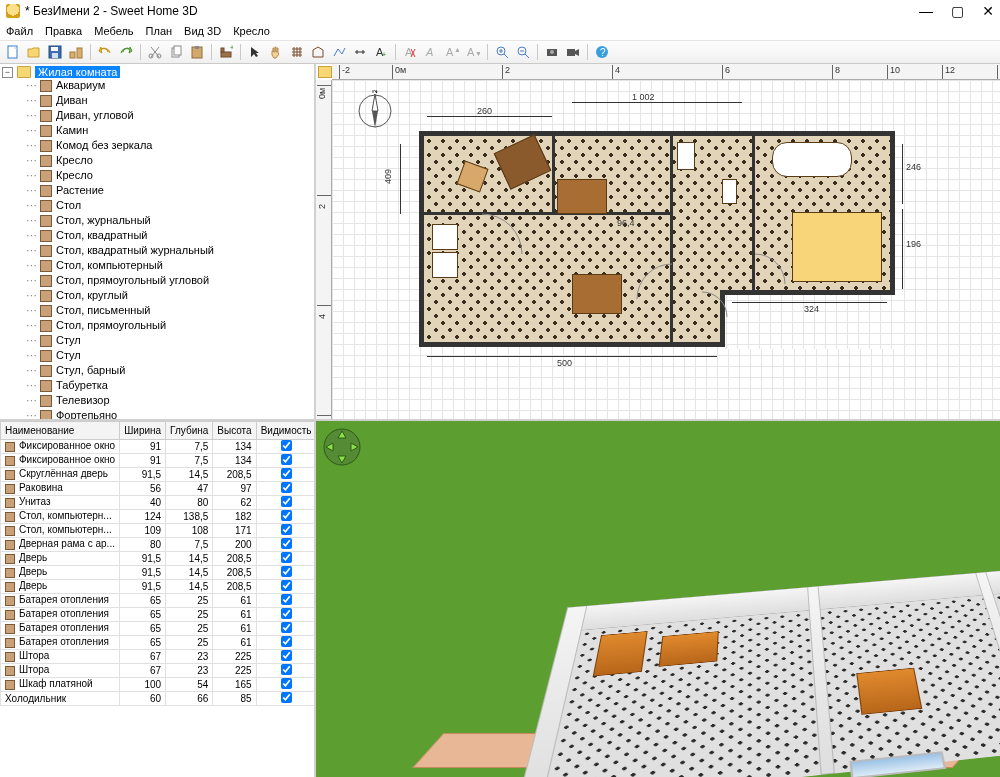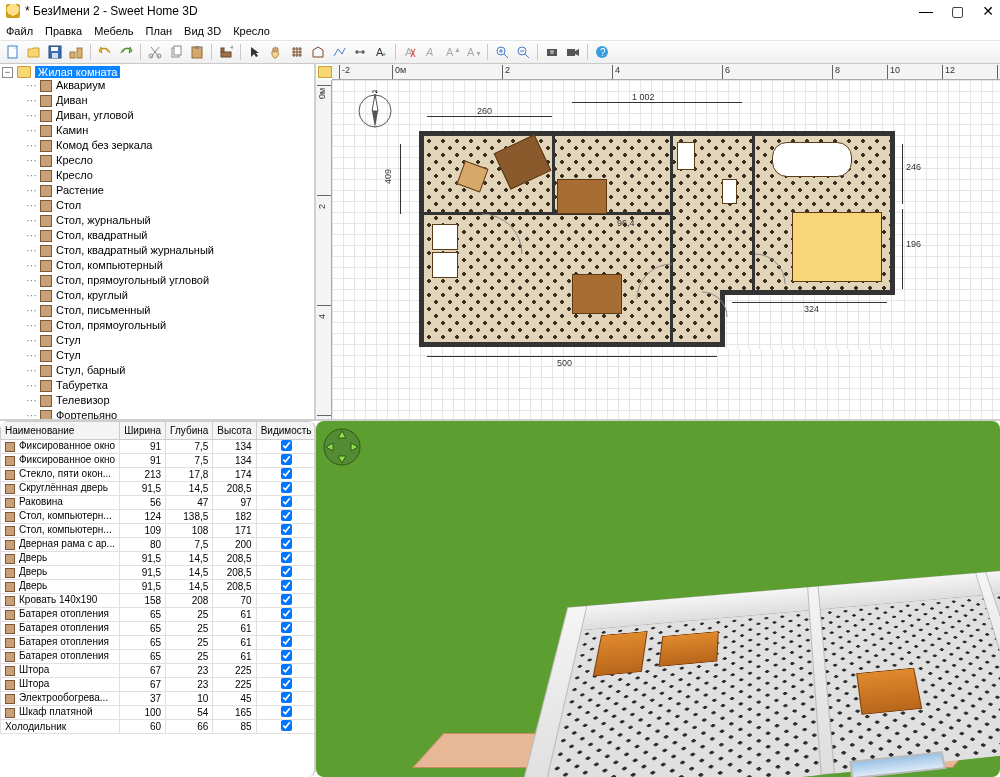--- a/index.html
+++ b/index.html
@@ -13,21 +13,21 @@
 .menubar { height: 18px; display: flex; align-items: center; gap: 12px; padding: 0 6px; font-size: 11px; }
 .menubar span { cursor: default; }
 .toolbar { height: 24px; display: flex; align-items: center; gap: 3px; padding: 0 4px; border-top: 1px solid #e5e5e5; border-bottom: 1px solid #c9c9c9; background: linear-gradient(#fdfdfd,#f0f0f0); }
 .tbtn { width: 18px; height: 18px; display: inline-flex; align-items: center; justify-content: center; border-radius: 2px; cursor: default; }
 .tbtn svg { display: block; }
 .tsep { width: 1px; height: 16px; background: #c9c9c9; margin: 0 2px; }
 
 .workspace { display: grid; grid-template-columns: 316px 1fr; grid-template-rows: 1fr 1fr; height: calc(100% - 64px); }
 .pane { position: relative; overflow: hidden; border-right: 2px solid #d0d0d0; border-bottom: 2px solid #d0d0d0; background: #fff; }
 .pane:nth-child(2),.pane:nth-child(4){ border-right: none; }
-.pane:nth-child(3),.pane:nth-child(4){ border-bottom: none; border-radius: 8px; }
+.pane:nth-child(3),.pane:nth-child(4){ border-bottom: none; }
 
 
 .catalog { padding: 2px 0; overflow-y: auto; height: 100%; }
 .cat-root { display: flex; align-items: center; gap: 4px; padding: 0 2px; }
 .cat-root .toggle { width: 11px; height: 11px; border: 1px solid #888; display: inline-flex; align-items: center; justify-content: center; font-size: 9px; line-height: 1; color: #444; }
 .cat-root .folder { width: 14px; height: 12px; background: #f7d774; border: 1px solid #caa13a; border-radius: 1px; }
 .cat-root .label { background: #0a84ff; color: #fff; padding: 0 3px; }
 .cat-item { display: flex; align-items: center; gap: 4px; padding: 0 0 0 26px; line-height: 15px; }
 .cat-item .ico { width: 12px; height: 12px; display: inline-block; border: 1px solid #7a5a39; background: #c9a077; }
 .cat-item .dots { color: #888; letter-spacing: -1px; }
@@ -515,41 +515,41 @@
             <td class="chk"><input type="checkbox" checked="" style=""></td>
           </tr>
           <tr>
             <td><span class="rico"></span>Фиксированное окно</td>
             <td class="num">91</td>
             <td class="num">7,5</td>
             <td class="num">134</td>
             <td class="chk"><input type="checkbox" checked="" style=""></td>
           </tr>
           <tr>
-            <td><span class="rico"></span>Стекло, пяти окон...</td>
-            <td class="num">213</td>
-            <td class="num">17,8</td>
-            <td class="num">174</td>
-            <td class="chk"><input type="checkbox" checked="" style=""></td>
-          </tr>
-          <tr>
             <td><span class="rico"></span>Скруглённая дверь</td>
             <td class="num">91,5</td>
             <td class="num">14,5</td>
             <td class="num">208,5</td>
             <td class="chk"><input type="checkbox" checked="" style=""></td>
           </tr>
           <tr>
             <td><span class="rico"></span>Раковина</td>
             <td class="num">56</td>
             <td class="num">47</td>
             <td class="num">97</td>
             <td class="chk"><input type="checkbox" checked="" style=""></td>
           </tr>
           <tr>
+            <td><span class="rico"></span>Унитаз</td>
+            <td class="num">40</td>
+            <td class="num">80</td>
+            <td class="num">62</td>
+            <td class="chk"><input type="checkbox" checked="" style=""></td>
+          </tr>
+          <tr>
             <td><span class="rico"></span>Стол, компьютерн...</td>
             <td class="num">124</td>
             <td class="num">138,5</td>
             <td class="num">182</td>
             <td class="chk"><input type="checkbox" checked="" style=""></td>
           </tr>
           <tr>
             <td><span class="rico"></span>Стол, компьютерн...</td>
             <td class="num">109</td>
             <td class="num">108</td>
@@ -578,27 +578,20 @@
             <td class="chk"><input type="checkbox" checked="" style=""></td>
           </tr>
           <tr>
             <td><span class="rico"></span>Дверь</td>
             <td class="num">91,5</td>
             <td class="num">14,5</td>
             <td class="num">208,5</td>
             <td class="chk"><input type="checkbox" checked="" style=""></td>
           </tr>
           <tr>
-            <td><span class="rico"></span>Кровать 140x190</td>
-            <td class="num">158</td>
-            <td class="num">208</td>
-            <td class="num">70</td>
-            <td class="chk"><input type="checkbox" checked="" style=""></td>
-          </tr>
-          <tr>
             <td><span class="rico"></span>Батарея отопления</td>
             <td class="num">65</td>
             <td class="num">25</td>
             <td class="num">61</td>
             <td class="chk"><input type="checkbox" checked="" style=""></td>
           </tr>
           <tr>
             <td><span class="rico"></span>Батарея отопления</td>
             <td class="num">65</td>
             <td class="num">25</td>
@@ -624,27 +617,20 @@
             <td class="num">67</td>
             <td class="num">23</td>
             <td class="num">225</td>
             <td class="chk"><input type="checkbox" checked="" style=""></td>
           </tr>
           <tr>
             <td><span class="rico"></span>Штора</td>
             <td class="num">67</td>
             <td class="num">23</td>
             <td class="num">225</td>
-            <td class="chk"><input type="checkbox" checked="" style=""></td>
-          </tr>
-          <tr>
-            <td><span class="rico"></span>Электрообогрева...</td>
-            <td class="num">37</td>
-            <td class="num">10</td>
-            <td class="num">45</td>
             <td class="chk"><input type="checkbox" checked="" style=""></td>
           </tr>
           <tr>
             <td><span class="rico"></span>Шкаф платяной</td>
             <td class="num">100</td>
             <td class="num">54</td>
             <td class="num">165</td>
             <td class="chk"><input type="checkbox" checked="" style=""></td>
           </tr>
           <tr>

